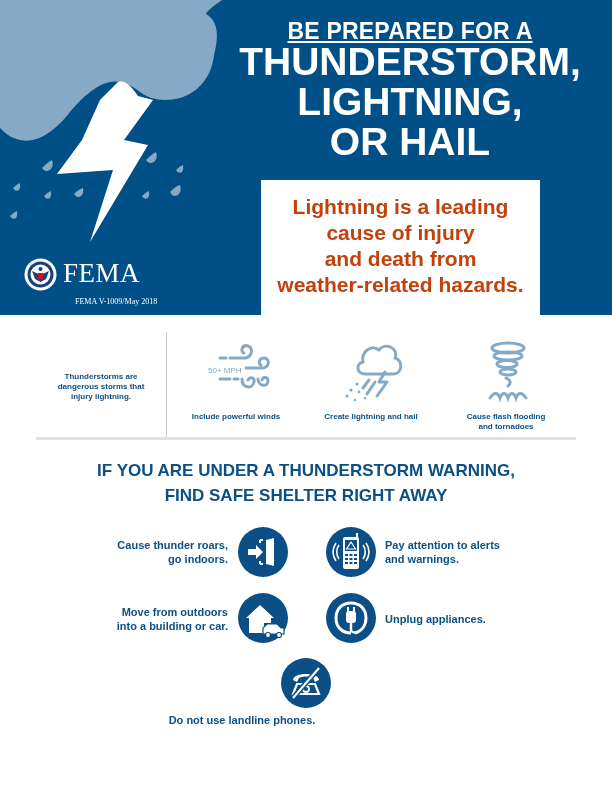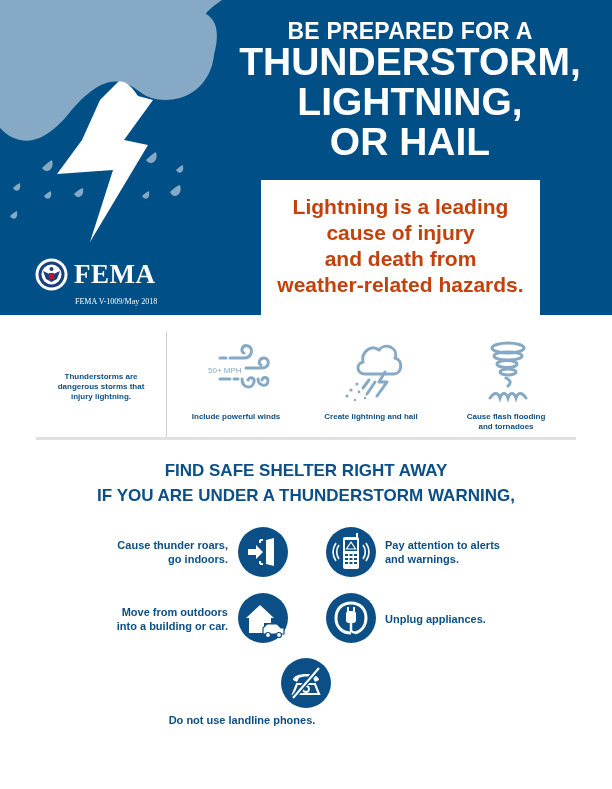--- a/index.html
+++ b/index.html
@@ -1,23 +1,23 @@
 <!DOCTYPE html>
 <html><head>
 <meta charset="utf-8">
 <style>
   html, body { margin: 0; padding: 0; }
   body { width: 612px; height: 789px; background: #ffffff; position: relative; overflow: hidden; font-family: "Liberation Sans", sans-serif; }
   .hero { position: absolute; left: 0; top: 0; width: 612px; height: 315px; background: #004f87; overflow: hidden; }
   .cloud { position: absolute; left: 0; top: 0; }
   .hero-title { position: absolute; left: 215px; width: 390px; text-align: center; color: #fff; font-weight: bold; }
-  .t1 { top: 18px; font-size: 23px; letter-spacing: 0.2px; }
+  .t1 { top: 18px; font-size: 23px; letter-spacing: 0.2px; text-decoration: underline; }
   .t2 { top: 42px; font-size: 39px; line-height: 40px; }
   .fact-box { position: absolute; left: 261px; top: 180px; width: 279px; height: 135px; background: #fff; color: #c2410c; font-weight: bold; font-size: 21px; line-height: 26px; text-align: center; box-sizing: border-box; padding-top: 14px; }
-  .fema-logo { position: absolute; left: 35px; top: 258px; display: flex; align-items: center; font-weight: bold; }
+  .fema-logo { position: absolute; left: 24px; top: 258px; display: flex; align-items: flex-start; }
   .fema-word { color: #fff; font-family: "Liberation Serif", serif; font-size: 27px; margin-left: 6px; letter-spacing: 0.5px; }
   .fema-code { position: absolute; left: 75px; top: 297px; color: #fff; font-size: 8px; font-family: Liberation Serif, serif; }
   .facts-row { position: absolute; left: 36px; top: 332px; width: 540px; height: 105px; border-bottom: 3px solid #e1e1e1; }
   .intro { position: absolute; left: 0; top: 40px; width: 130px; text-align: center; color: #0b4f86; font-weight: bold; font-size: 8px; line-height: 10px; }
   .vdiv { position: absolute; left: 130px; top: 0; width: 1px; height: 105px; background: #cfcfcf; }
   .fact { position: absolute; top: 0; width: 130px; text-align: center; }
   .fact .lbl { color: #0b4f86; font-weight: bold; font-size: 8px; line-height: 10px; position: absolute; left: 0; width: 130px; top: 80px; }
   .fact svg { position: absolute; left: 35px; top: 4px; }
   .warn-title { position: absolute; left: 0; width: 612px; top: 458px; text-align: center; color: #0b4f86; font-weight: bold; font-size: 17px; line-height: 25px; }
   .tip-text { position: absolute; color: #0b4f86; font-weight: bold; font-size: 11px; line-height: 14px; }
@@ -130,22 +130,22 @@
       </g>
     </svg>
     <div class="lbl">
       <div>Cause flash flooding</div>
       <div>and tornadoes</div>
     </div>
   </div>
 </div>
 
 <div class="warn-title">
+  <div>IF YOU ARE UNDER A THUNDERSTORM WARNING,</div>
   <div>FIND SAFE SHELTER RIGHT AWAY</div>
-  <div>IF YOU ARE UNDER A THUNDERSTORM WARNING,</div>
 </div>
 
 <div class="tip-text right" style="left:60px; top:538px; width:168px;">
   <div>Cause thunder roars,</div>
   <div>go indoors.</div>
 </div>
 <div class="circle" style="left:238px; top:527px;">
   <svg width="50" height="50" viewBox="0 0 50 50">
     <path d="M28 13 L36 11 L36 39 L28 37 Z" fill="#fff"></path>
     <path d="M22 13 L25 13 M22 13 L22 16 M22 37 L25 37 M22 37 L22 34" stroke="#fff" stroke-width="2" fill="none"></path>

